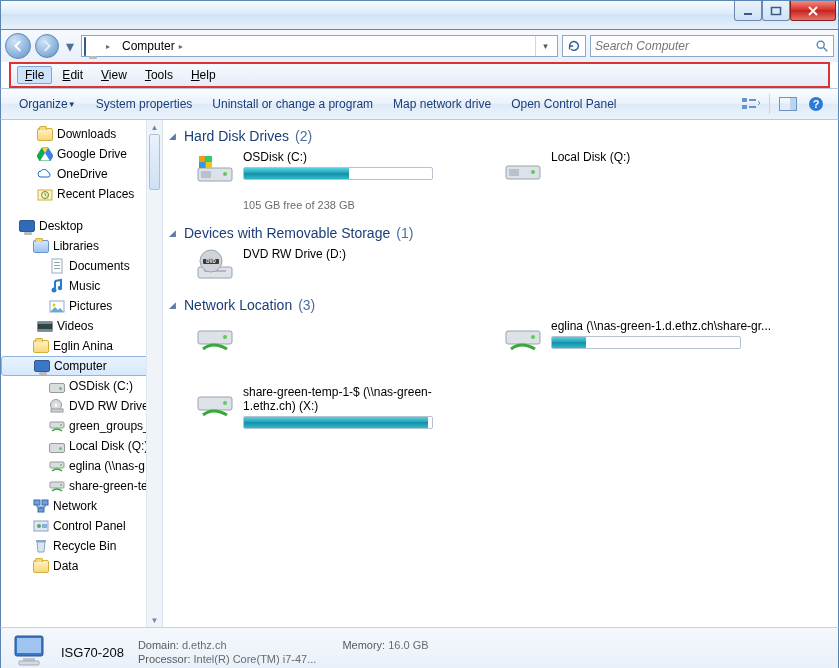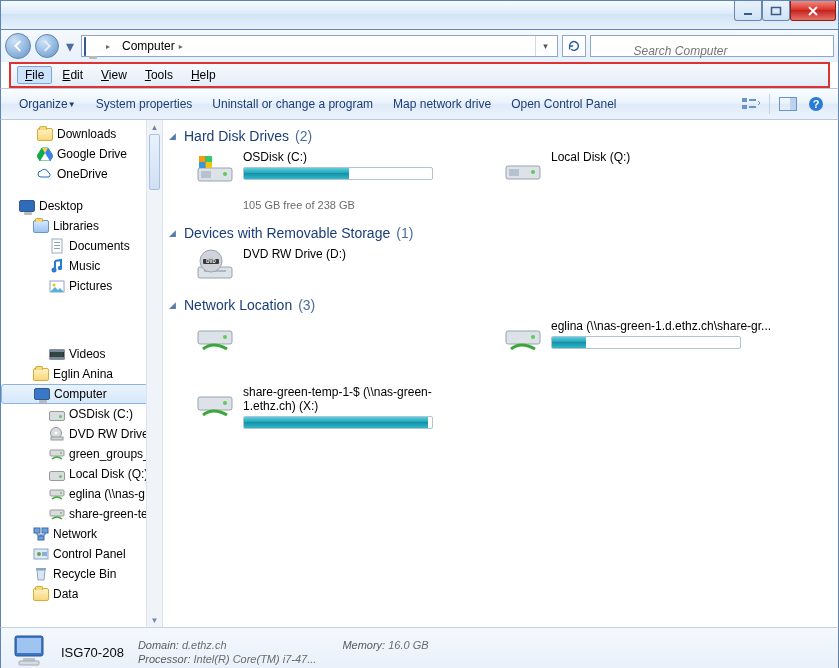--- a/index.html
+++ b/index.html
@@ -18,21 +18,21 @@
 .navbtn.small { width: 24px; height: 24px; }
 .navbtn svg { width: 14px; height: 14px; fill: #fff; }
 .navdrop { width: 14px; height: 24px; display: flex; align-items: center; justify-content: center; color: #4c6e9a; }
 .addr { flex: 1; height: 22px; background: #fff; border: 1px solid #8ea7c6; display: flex; align-items: center; padding: 0 2px; gap: 4px; }
 .addr .icon { width: 16px; height: 16px; }
 .addr .crumb { padding: 0 6px 0 2px; font-size: 12px; display: flex; align-items: center; gap: 4px; cursor: default; }
 .addr .crumb .tri { font-size: 8px; color: #666; }
 .addr .spacer { flex: 1; }
 .addr .end { width: 20px; display: flex; justify-content: center; color: #555; font-size: 9px; border-left: 1px solid #d0dae7; height: 100%; align-items: center; }
 .refresh { width: 24px; height: 22px; border: 1px solid #8ea7c6; background: #fff; display:flex;align-items:center;justify-content:center; }
-.search { width: 244px; height: 22px; border: 1px solid #8ea7c6; background:#fff; display:flex; align-items:center; padding:8px 4px;flex-direction:column; }
+.search { width: 244px; height: 22px; border: 1px solid #8ea7c6; background:#fff; display:flex; align-items:center; padding:0 4px; }
 .search input { flex:1; border:0; outline:0; font-size:12px; font-style: italic; color:#777; background:transparent;}
 .search svg { width:14px; height:14px; }
 
 
 .hlwrap { border-left:1px solid #5c85b3; border-right:1px solid #5c85b3; }
 .hlframe { border: 2px solid #e03131; margin: 0 8px; }
 .menubar { height: 22px; background: linear-gradient(#f7fbff,#e4ecf7); display:flex; align-items:center; padding: 0 6px; font-size: 12px; gap: 2px; }
 .menubar .mi { padding: 2px 8px; cursor: default; }
 .menubar .mi u { text-decoration: underline; }
 .menubar .mi.sel { background: #cde3fb; border: 1px solid #7aa7da; padding: 1px 7px; border-radius:2px; }
@@ -70,21 +70,21 @@
 .drive .dinfo { flex:1; }
 .drive .dname { font-size:12px; margin-bottom:3px; }
 .drive .bar { width: 190px; height: 13px; background:#fff; border:1px solid #b7c2d0; border-radius:2px; overflow:hidden;}
 .drive .bar .fill { height:100%; background: linear-gradient(#5ad0e0,#1ea2b8 48%,#1790a5 49%,#2fb8cd);}
 .drive .sub { font-size:11px; color:#6b6b6b; margin-top:19px; }
 
 
 .details { height: 50px; background: linear-gradient(#f4f8fd,#e7eff9); border:1px solid #c4d3e6; border-left:1px solid #5c85b3; border-right:1px solid #5c85b3; border-bottom:1px solid #5c85b3; display:flex; align-items:center; padding:4px 8px; font-size:11px; gap:10px; }
 .details .dicon { width:42px; height:40px; }
 .details .dname { font-size:13px; color:#0a0a0a; }
-.details .kv { color:#6b6b6b;font-style:italic; }
+.details .kv { color:#6b6b6b; }
 .details .kv b { color:#5a5a5a; font-weight:normal; }
 .details .col { display:flex; flex-direction:column; gap:2px;}
 
 
 .folder-ico { width:16px; height:13px; background: linear-gradient(#fff2c3,#f7d87a); border:1px solid #d4ad3a; border-radius:2px; position:relative; }
 .folder-ico::before { content:""; position:absolute; top:-3px; left:1px; width:6px; height:3px; background:#f7d87a; border:1px solid #d4ad3a; border-bottom:none; border-radius:2px 2px 0 0; }
 .monitor-ico { width:16px; height:12px; background:#3a77c7; border:1px solid #335a8a; border-radius:2px; position:relative;}
 .monitor-ico::after { content:""; position:absolute; bottom:-4px; left:4px; width:8px; height:3px; background:#bbb; border-radius:1px;}
 .drive-ico { width:16px; height:10px; background:#d9dde2; border:1px solid #999; border-radius:2px; margin-top:3px; position:relative;}
 .drive-ico::after { content:""; position:absolute; right:2px; top:3px; width:3px; height:3px; background:#5fc95a; border-radius:50%; }
@@ -221,20 +221,30 @@
           <span class="label">Google Drive</span>
         </div>
         <div class="ti" style="padding-left: 36px;">
           <span class="icon">
             <svg width="16" height="12" viewBox="0 0 16 12">
               <path d="M4 9a3 3 0 010-6 4 4 0 017 1 3 3 0 011 5z" fill="#fff" stroke="#1b6fc2"></path>
             </svg>
           </span>
           <span class="label">OneDrive</span>
         </div>
+        <div class="ti" style="padding-left: 36px;">
+          <span class="icon">
+            <svg width="16" height="14" viewBox="0 0 16 14">
+              <rect x="1" y="3" width="14" height="10" fill="#fff2c3" stroke="#d4ad3a"></rect>
+              <circle cx="8" cy="8" r="3.5" fill="none" stroke="#5a8f3d"></circle>
+              <path d="M8 6v2l1.5 1" stroke="#5a8f3d" fill="none"></path>
+            </svg>
+          </span>
+          <span class="label">Recent Places</span>
+        </div>
       </div>
     <div class="treegroup">
       <div class="ti" style="padding-left:18px">
           <span class="icon">
             <span class="monitor-ico" style="background:#2f6bbb"></span>
           </span>
           <span class="label">Desktop</span>
         </div>
       <div class="ti" style="padding-left:32px">
           <span class="icon">
@@ -268,21 +278,21 @@
           <div class="ti" style="padding-left: 48px;">
             <span class="icon">
               <svg width="16" height="13" viewBox="0 0 16 13">
                 <rect x="1" y="1" width="14" height="11" fill="#fff" stroke="#88a8cc"></rect>
                 <circle cx="5" cy="5" r="1.5" fill="#f2c200"></circle>
                 <path d="M2 11l4-4 3 3 2-2 3 3v1H2z" fill="#5ab0d6"></path>
               </svg>
             </span>
             <span class="label">Pictures</span>
           </div>
-          <div class="ti" style="padding-left: 48px; margin-top: 48px;">
+          <div class="ti" style="padding-left: 36px;">
             <span class="icon">
               <svg width="16" height="13" viewBox="0 0 16 13">
                 <rect x="1" y="2" width="14" height="9" fill="#344" stroke="#223"></rect>
                 <rect x="1" y="2" width="14" height="2" fill="#789"></rect>
                 <rect x="1" y="9" width="14" height="2" fill="#789"></rect>
               </svg>
             </span>
             <span class="label">Videos</span>
           </div>
         </div>

